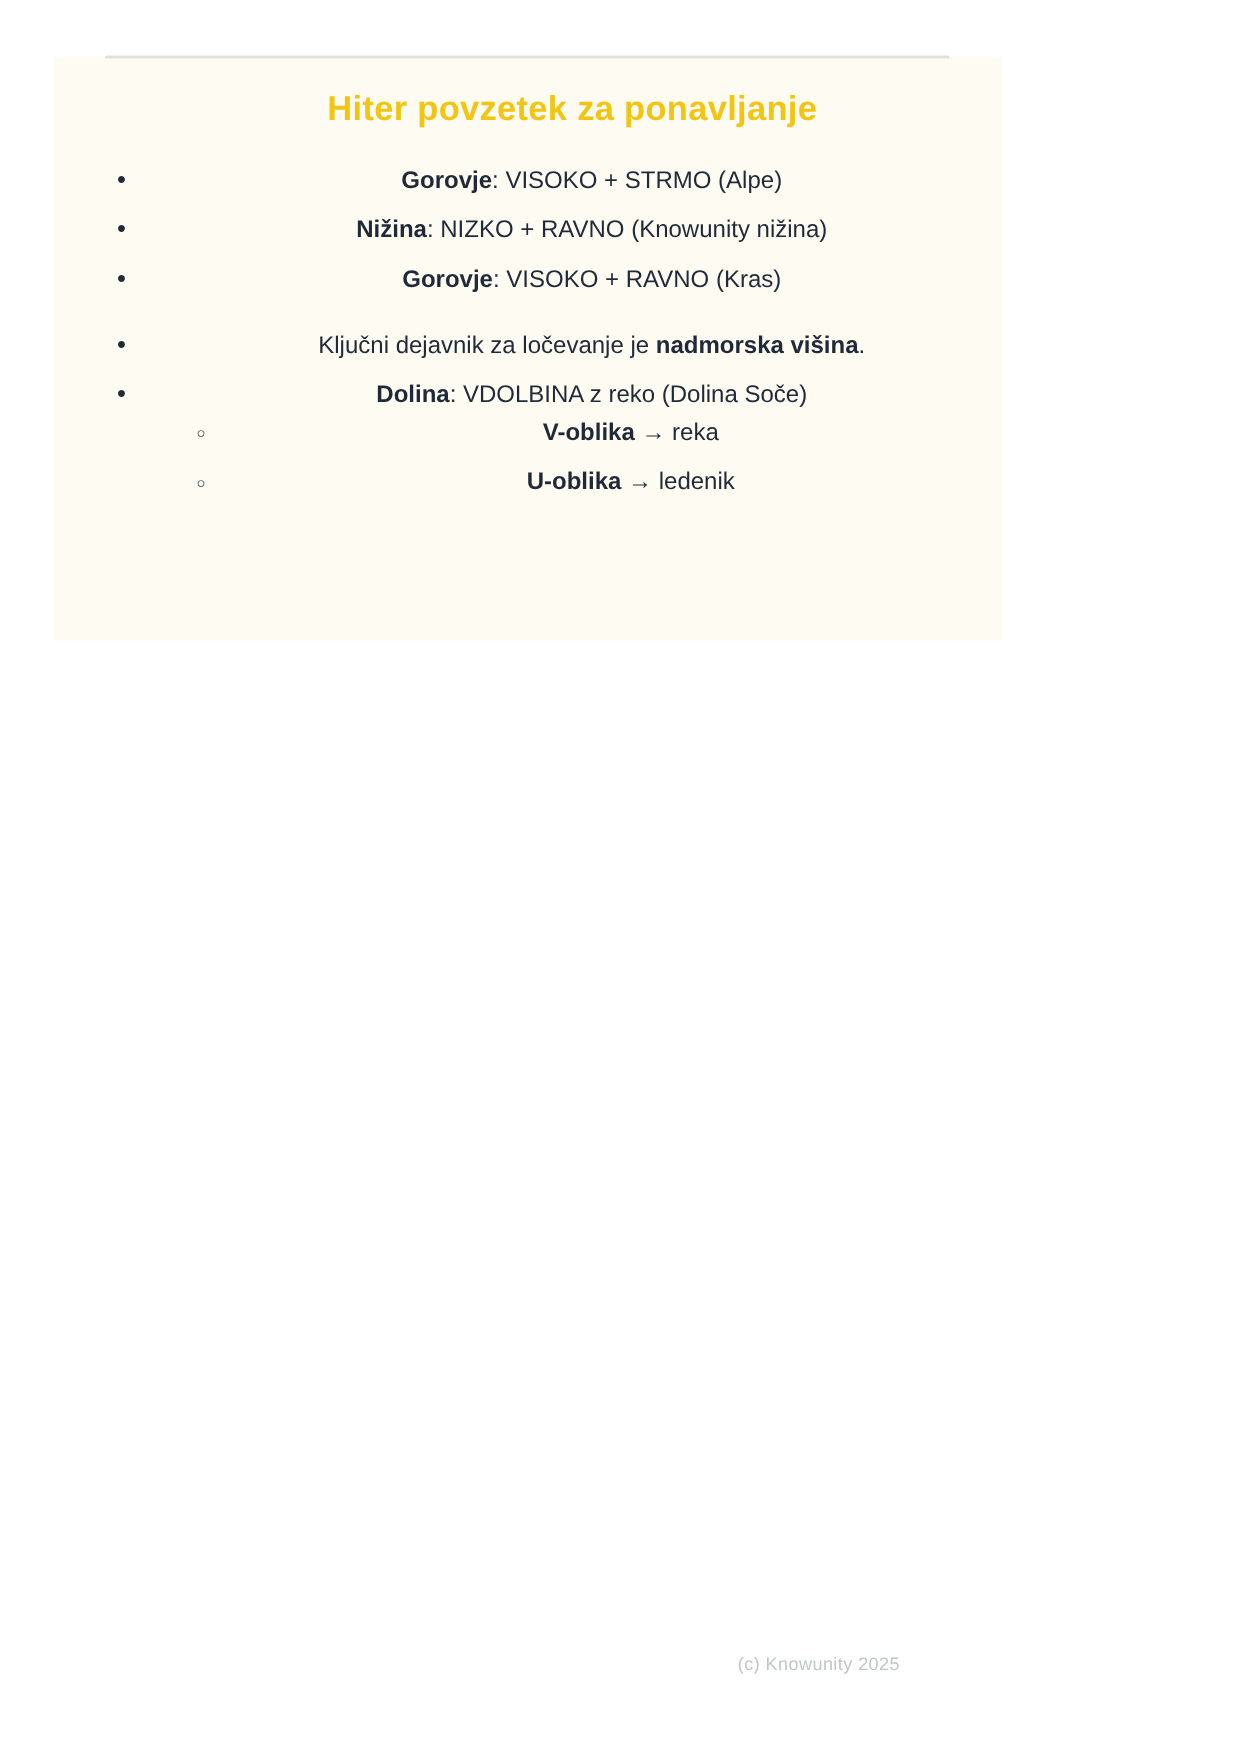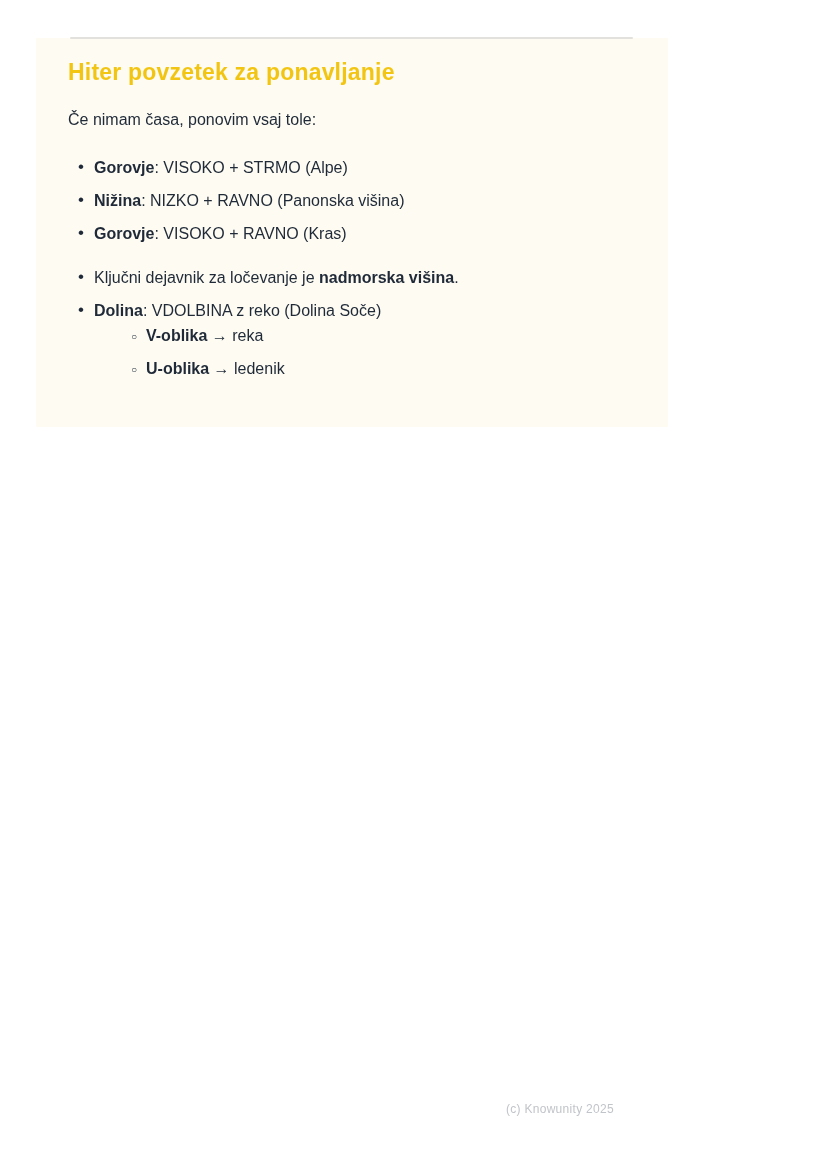--- a/index.html
+++ b/index.html
@@ -7,20 +7,21 @@
     padding: 0;
     background: #ffffff;
   }
   .page {
     position: relative;
     width: 668px;
     height: 1171px;
     background: #ffffff;
     font-family: "Liberation Sans", sans-serif;
     overflow: hidden;
+    text-align: center;
   }
   .top-divider {
     position: absolute;
     left: 70px;
     top: 37px;
     width: 563px;
     height: 2px;
     background: #e2e1dd;
     border-radius: 1px;
     z-index: 2;
@@ -100,49 +101,48 @@
     color: #1f2937;
   }
   li.gap-top {
     margin-top: 23px;
   }
   .b {
     font-weight: 700;
   }
   .footer {
     position: absolute;
-    right: 54px;
+    right: 68px;
     top: 1102px;
     font-size: 12px;
     line-height: 14px;
     color: #c1c4c9;
     letter-spacing: 0.3px;
   }
 </style>
 </head>
 <body>
 
 <div class="page">
 
   <div class="top-divider"></div>
 
   <div class="card">
     <div class="card-strip"></div>
 
     <div class="card-content">
       <h1 class="card-title">Hiter povzetek za ponavljanje</h1>
 
-      <p class="intro">Če nimam časa, ponovim vsaj tole:</p>
 
       <ul class="main-list">
         <li class="item">
           <span class="b">Gorovje</span><span>: VISOKO + STRMO (Alpe)</span>
         </li>
         <li class="item">
-          <span class="b">Nižina</span><span>: NIZKO + RAVNO (Panonska višina)</span>
+          <span class="b">Nižina</span><span>: NIZKO + RAVNO (Knowunity nižina)</span>
         </li>
         <li class="item">
           <span class="b">Gorovje</span><span>: VISOKO + RAVNO (Kras)</span>
         </li>
         <li class="item gap-top">
           <span>Ključni dejavnik za ločevanje je </span><span class="b">nadmorska višina</span><span>.</span>
         </li>
         <li class="item">
           <span class="b">Dolina</span><span>: VDOLBINA z reko (Dolina Soče)</span>
           <ul class="sub-list">

